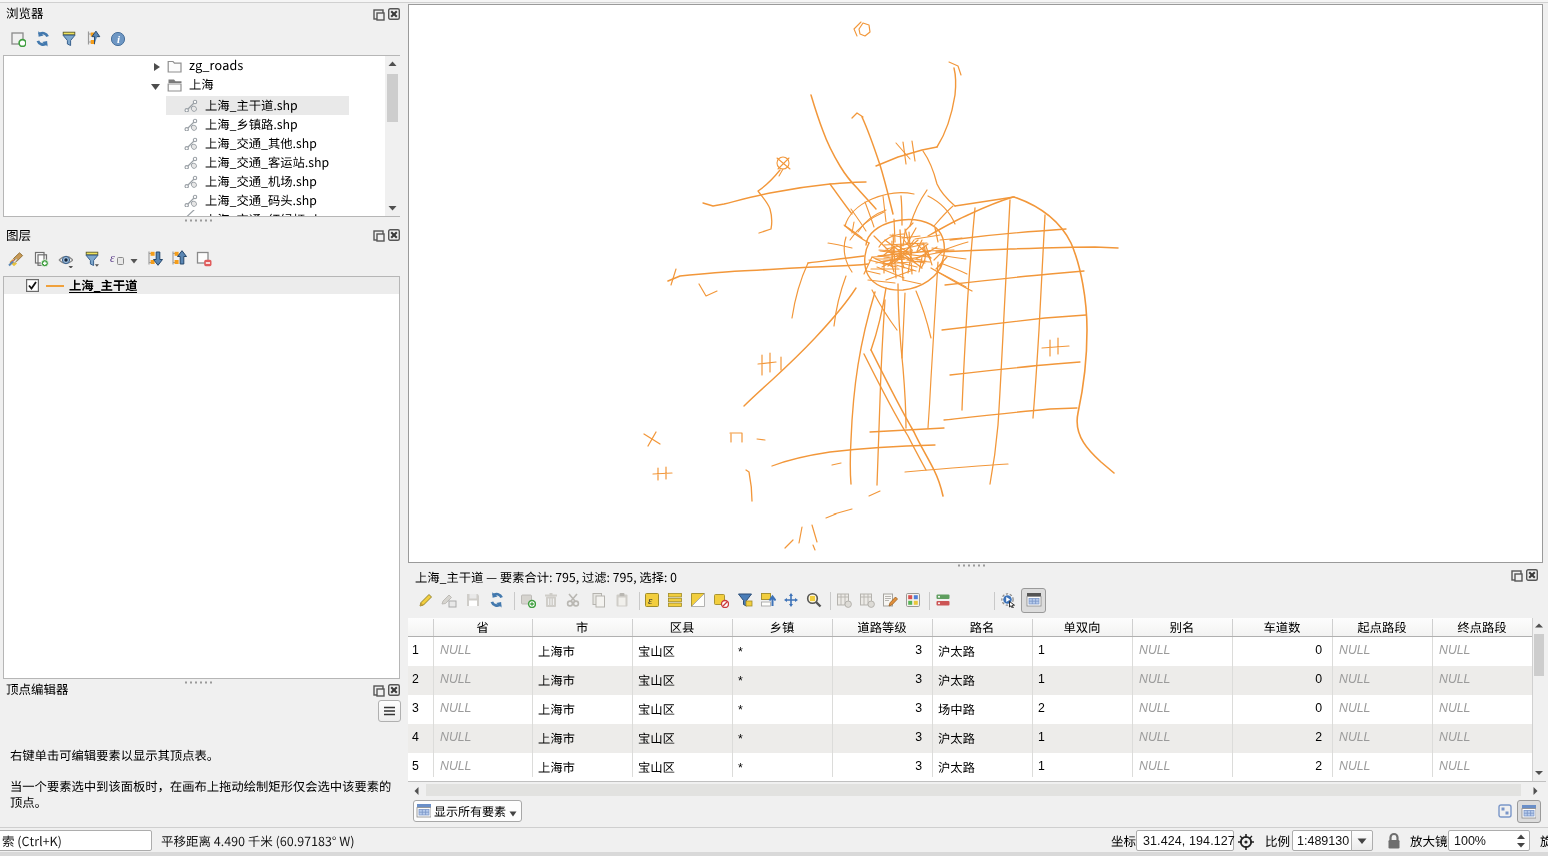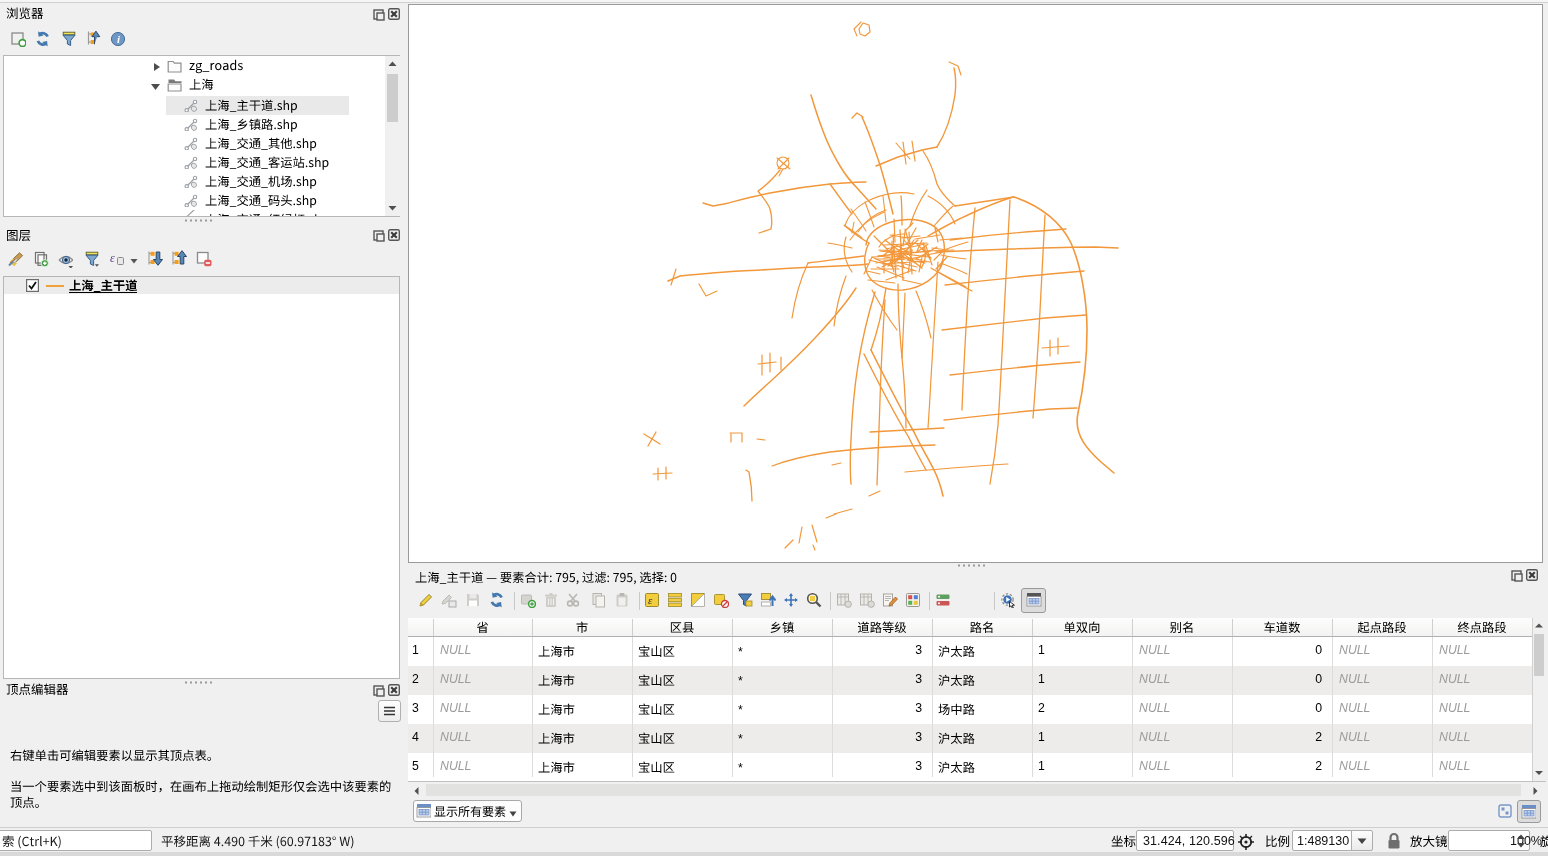--- a/index.html
+++ b/index.html
@@ -197,39 +197,39 @@
     <path d="M3.2 3.2 L8.8 8.8 M8.8 3.2 L3.2 8.8" stroke="#3a3a3a" stroke-width="2.1"></path>
   </svg>
 <div style="position:absolute;left:378px;top:700px;width:23px;height:22px;background:linear-gradient(#fefefe,#ededed);border:1px solid #b0b0b0;border-radius:3px"></div>
 <svg style="position:absolute;left:383px;top:706px;" width="13" height="10" viewBox="0 0 13 10">
     <path d="M1 1.5 L12 1.5 M1 5 L12 5 M1 8.5 L12 8.5" stroke="#333" stroke-width="1.6"></path>
   </svg>
 <div style="position:absolute;left:0;top:827px;width:1548px;height:1px;background:#cfcfcf"></div>
 <div style="position:absolute;left:0;top:852px;width:1548px;height:4px;background:#d9d9d9"></div>
 <div style="position:absolute;left:-30px;top:830px;width:182px;height:21px;background:#fff;border:1px solid #adadad;border-radius:2px"></div>
 <div style="position:absolute;left:1136px;top:830px;width:98px;height:21px;background:#fff;border:1px solid #adadad;border-radius:2px"></div>
-<div style="position:absolute;left:1143px;top:834px;white-space:nowrap;font-size:12.5px;color:#111;letter-spacing:0.1px">31.424, 120.596</div>
+<div style="position:absolute;left:1143px;top:834px;white-space:nowrap;font-size:12.5px;color:#111;letter-spacing:0.1px">31.424, 194.127</div>
 <svg style="position:absolute;left:1237px;top:833px;" width="17" height="17" viewBox="0 0 17 17">
     <circle cx="9" cy="9" r="5.2" fill="none" stroke="#222" stroke-width="1.8"></circle>
     <circle cx="9" cy="9" r="1.6" fill="#222"></circle>
     <path d="M9 1 L9 5 M9 13 L9 17 M1 9 L5 9 M13 9 L17 9" stroke="#222" stroke-width="1.6"></path>
     <path d="M3 3 L6 6 M15 3 L12.5 5.5" stroke="#222" stroke-width="1.3"></path>
   </svg>
 <div style="position:absolute;left:1292px;top:830px;width:60px;height:21px;background:#fff;border:1px solid #adadad;border-radius:2px 0 0 2px"></div>
 <div style="position:absolute;left:1297px;top:834px;white-space:nowrap;font-size:12.5px;color:#111">1:489130</div>
 <div style="position:absolute;left:1351px;top:830px;width:22px;height:21px;background:linear-gradient(#fdfdfd,#ebebeb);border:1px solid #adadad;border-radius:0 2px 2px 0"></div>
 <svg style="position:absolute;left:1356px;top:837px;" width="12" height="8" viewBox="0 0 12 8">
     <path d="M1.5 1.5 L10.5 1.5 L6 7 Z" fill="#444"></path>
   </svg>
 <svg style="position:absolute;left:1386px;top:832px;" width="16" height="18" viewBox="0 0 16 18">
     <rect x="2.5" y="8" width="11" height="8.5" rx="1.2" fill="#6e6e6e"></rect>
     <path d="M4.5 8 L4.5 5.5 A3.5 3.5 0 0 1 11.5 5.5 L11.5 8" fill="none" stroke="#6e6e6e" stroke-width="2.2"></path>
   </svg>
 <div style="position:absolute;left:1448px;top:830px;width:82px;height:21px;background:#fff;border:1px solid #adadad;border-radius:2px"></div>
-<div style="position:absolute;left:1510px;top:834px;white-space:nowrap;font-size:12.5px;color:#111">100%</div>
+<div style="position:absolute;left:1454px;top:834px;white-space:nowrap;font-size:12.5px;color:#111">100%</div>
 <svg style="position:absolute;left:1513px;top:832px;" width="16" height="18" viewBox="0 0 16 18">
     <path d="M4 7 L8 2.5 L12 7 Z" fill="#444"></path>
     <path d="M4 11 L8 15.5 L12 11 Z" fill="#444"></path>
   </svg>
 <svg style="position:absolute;left:958px;top:563px;" width="32" height="5" viewBox="0 0 32 5">
     <g fill="#9a9a9a">
       <rect x="0" y="1.5" width="2" height="2"></rect>
       <rect x="5" y="1.5" width="2" height="2"></rect>
       <rect x="10" y="1.5" width="2" height="2"></rect>
       <rect x="15" y="1.5" width="2" height="2"></rect>

